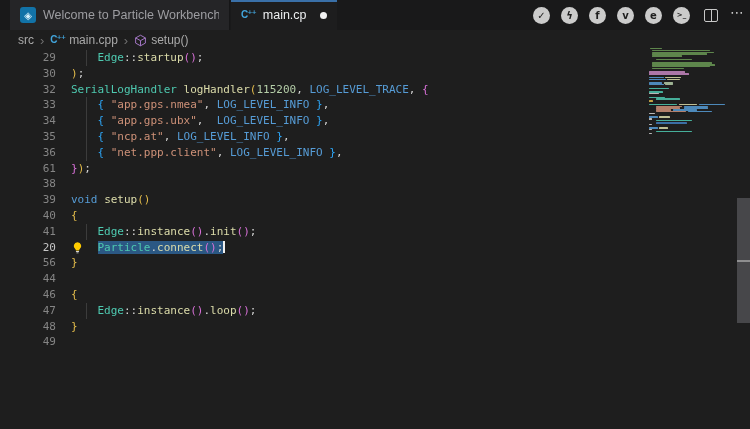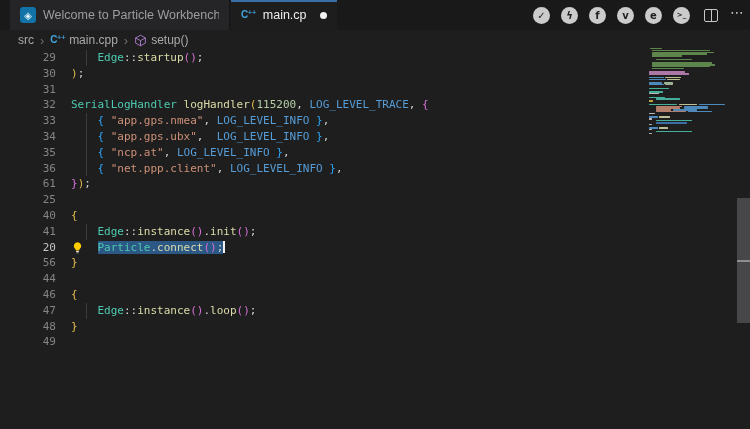--- a/index.html
+++ b/index.html
@@ -103,28 +103,28 @@
       <path d="M8 1.5 14 4.8v6.4L8 14.5 2 11.2V4.8z" fill="none" stroke="#b180d7" stroke-width="1.1"></path>
       <path d="M2 4.8 8 8.2l6-3.4M8 8.2v6.3" fill="none" stroke="#b180d7" stroke-width="1.1"></path>
     </svg>
     <span>setup()</span>
   </span>
 </div>
 
 <div class="codearea" id="codearea">
     <div class="cl"><span class="ln">29</span><span class="guide"></span><span class="codetext"><span style="color: rgb(212, 212, 212);">    </span><span style="color: rgb(78, 201, 176);">Edge</span><span style="color: rgb(212, 212, 212);">::</span><span style="color: rgb(220, 220, 170);">startup</span><span style="color: rgb(214, 112, 214);">()</span><span style="color: rgb(212, 212, 212);">;</span></span></div>
     <div class="cl"><span class="ln">30</span><span class="codetext"><span style="color: rgb(227, 188, 75);">)</span><span style="color: rgb(212, 212, 212);">;</span></span></div>
-    <div class="cl"><span class="ln">31</span><span class="codetext"></span></div>
     <div class="cl"><span class="ln">32</span><span class="codetext"><span style="color: rgb(78, 201, 176);">SerialLogHandler</span><span style="color: rgb(212, 212, 212);"> </span><span style="color: rgb(220, 220, 170);">logHandler</span><span style="color: rgb(227, 188, 75);">(</span><span style="color: rgb(181, 206, 168);">115200</span><span style="color: rgb(212, 212, 212);">, </span><span style="color: rgb(86, 156, 214);">LOG_LEVEL_TRACE</span><span style="color: rgb(212, 212, 212);">, </span><span style="color: rgb(214, 112, 214);">{</span></span></div>
     <div class="cl"><span class="ln">33</span><span class="guide"></span><span class="codetext"><span style="color: rgb(212, 212, 212);">    </span><span style="color: rgb(45, 165, 245);">{</span><span style="color: rgb(212, 212, 212);"> </span><span style="color: rgb(206, 145, 120);">"app.gps.nmea"</span><span style="color: rgb(212, 212, 212);">, </span><span style="color: rgb(86, 156, 214);">LOG_LEVEL_INFO</span><span style="color: rgb(212, 212, 212);"> </span><span style="color: rgb(45, 165, 245);">}</span><span style="color: rgb(212, 212, 212);">,</span></span></div>
     <div class="cl"><span class="ln">34</span><span class="guide"></span><span class="codetext"><span style="color: rgb(212, 212, 212);">    </span><span style="color: rgb(45, 165, 245);">{</span><span style="color: rgb(212, 212, 212);"> </span><span style="color: rgb(206, 145, 120);">"app.gps.ubx"</span><span style="color: rgb(212, 212, 212);">,  </span><span style="color: rgb(86, 156, 214);">LOG_LEVEL_INFO</span><span style="color: rgb(212, 212, 212);"> </span><span style="color: rgb(45, 165, 245);">}</span><span style="color: rgb(212, 212, 212);">,</span></span></div>
     <div class="cl"><span class="ln">35</span><span class="guide"></span><span class="codetext"><span style="color: rgb(212, 212, 212);">    </span><span style="color: rgb(45, 165, 245);">{</span><span style="color: rgb(212, 212, 212);"> </span><span style="color: rgb(206, 145, 120);">"ncp.at"</span><span style="color: rgb(212, 212, 212);">, </span><span style="color: rgb(86, 156, 214);">LOG_LEVEL_INFO</span><span style="color: rgb(212, 212, 212);"> </span><span style="color: rgb(45, 165, 245);">}</span><span style="color: rgb(212, 212, 212);">,</span></span></div>
     <div class="cl"><span class="ln">36</span><span class="guide"></span><span class="codetext"><span style="color: rgb(212, 212, 212);">    </span><span style="color: rgb(45, 165, 245);">{</span><span style="color: rgb(212, 212, 212);"> </span><span style="color: rgb(206, 145, 120);">"net.ppp.client"</span><span style="color: rgb(212, 212, 212);">, </span><span style="color: rgb(86, 156, 214);">LOG_LEVEL_INFO</span><span style="color: rgb(212, 212, 212);"> </span><span style="color: rgb(45, 165, 245);">}</span><span style="color: rgb(212, 212, 212);">,</span></span></div>
     <div class="cl"><span class="ln">61</span><span class="codetext"><span style="color: rgb(214, 112, 214);">}</span><span style="color: rgb(227, 188, 75);">)</span><span style="color: rgb(212, 212, 212);">;</span></span></div>
-    <div class="cl"><span class="ln">25</span><span class="codetext"></span></div>
+    <div class="cl"><span class="ln">38</span><span class="codetext"></span></div>
+    <div class="cl"><span class="ln">39</span><span class="codetext"><span style="color: rgb(86, 156, 214);">void</span><span style="color: rgb(212, 212, 212);"> </span><span style="color: rgb(220, 220, 170);">setup</span><span style="color: rgb(227, 188, 75);">()</span></span></div>
     <div class="cl"><span class="ln">40</span><span class="codetext"><span style="color: rgb(227, 188, 75);">{</span></span></div>
     <div class="cl"><span class="ln">41</span><span class="guide"></span><span class="codetext"><span style="color: rgb(212, 212, 212);">    </span><span style="color: rgb(78, 201, 176);">Edge</span><span style="color: rgb(212, 212, 212);">::</span><span style="color: rgb(220, 220, 170);">instance</span><span style="color: rgb(214, 112, 214);">()</span><span style="color: rgb(212, 212, 212);">.</span><span style="color: rgb(220, 220, 170);">init</span><span style="color: rgb(214, 112, 214);">()</span><span style="color: rgb(212, 212, 212);">;</span></span></div>
     <div class="cl"><span class="ln active">20</span><span class="bulb">
         <svg viewBox="0 0 16 16" width="13" height="13">
           <path fill="#ffcc00" d="M8 1.6a4.6 4.6 0 0 0-2.6 8.4c.4.3.6.7.6 1.1v.6h4v-.6c0-.4.2-.8.6-1.1A4.6 4.6 0 0 0 8 1.6z"></path>
           <rect x="5.9" y="12.3" width="4.2" height="1.3" rx=".6" fill="#dadada"></rect>
           <rect x="6.6" y="14.1" width="2.8" height="1.1" rx=".5" fill="#dadada"></rect>
         </svg>
       </span><span class="codetext"><span style="color: rgb(212, 212, 212);">    </span><span class="selbg" style="color: rgb(78, 201, 176);">Particle</span><span class="selbg" style="color: rgb(212, 212, 212);">.</span><span class="selbg" style="color: rgb(220, 220, 170);">connect</span><span class="selbg" style="color: rgb(214, 112, 214);">()</span><span class="selbg" style="color: rgb(212, 212, 212);">;</span><span class="caret"></span></span></div>
     <div class="cl"><span class="ln">56</span><span class="codetext"><span style="color: rgb(227, 188, 75);">}</span></span></div>

